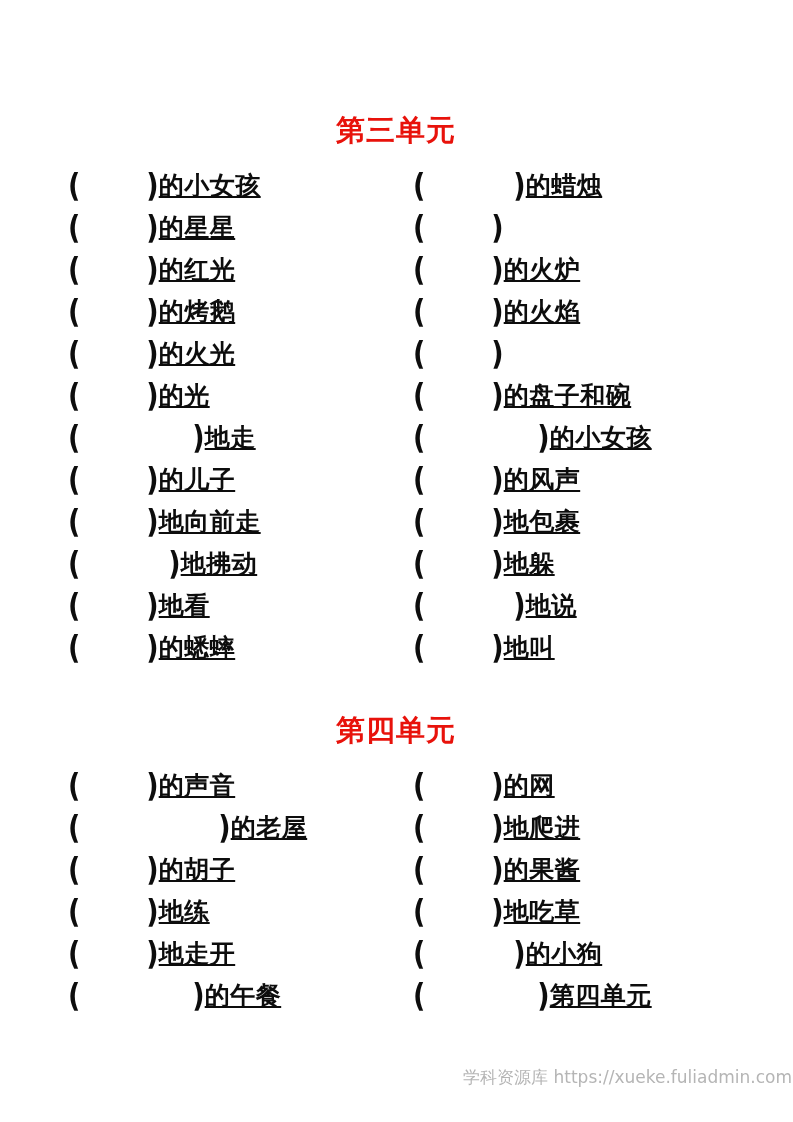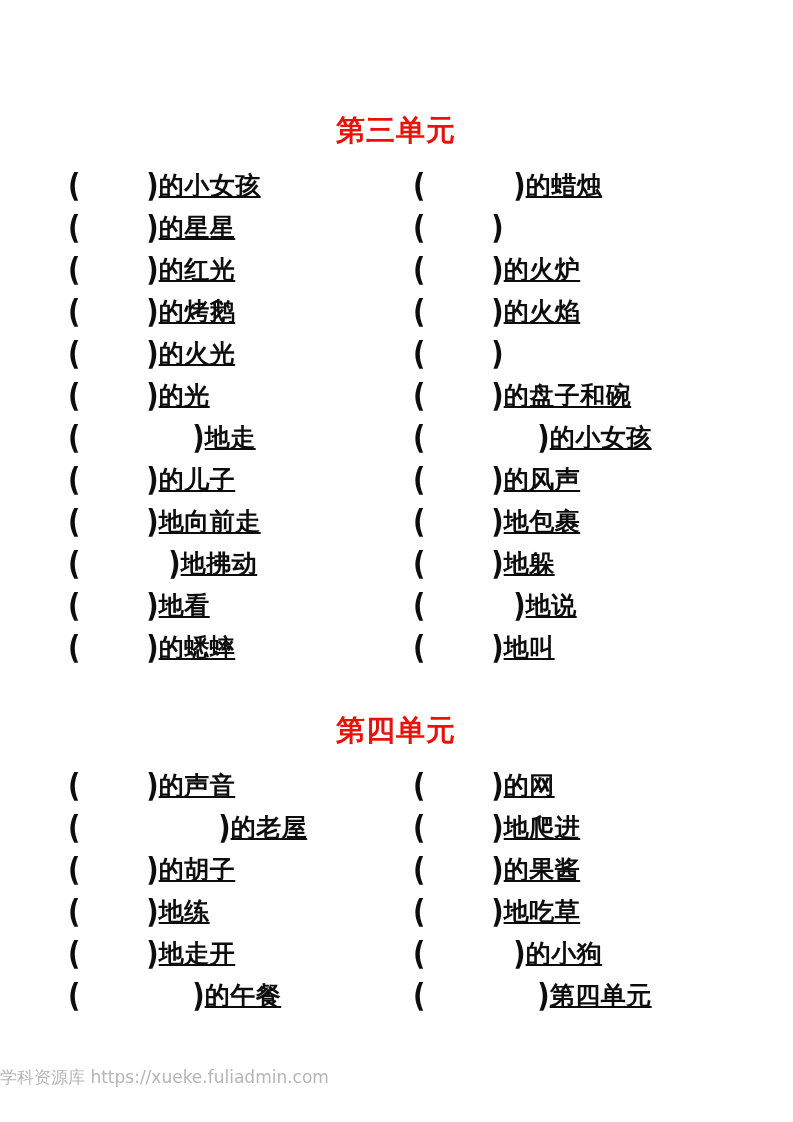--- a/index.html
+++ b/index.html
@@ -64,21 +64,21 @@
   .gap-xl{width:138px;}
   .label{
     font-weight:700;
     letter-spacing:0.5px;
     text-decoration:underline;
   }
   .footer{
     position:absolute;
     left:0;right:0;
     top:1066px;
-    text-align:left;
+    text-align:right;
     color:var(--muted);
     font-size:17px;
     font-weight:400;
     line-height:22px;
   }
 </style>
 </head>
 <body>
 
 <div class="page">

